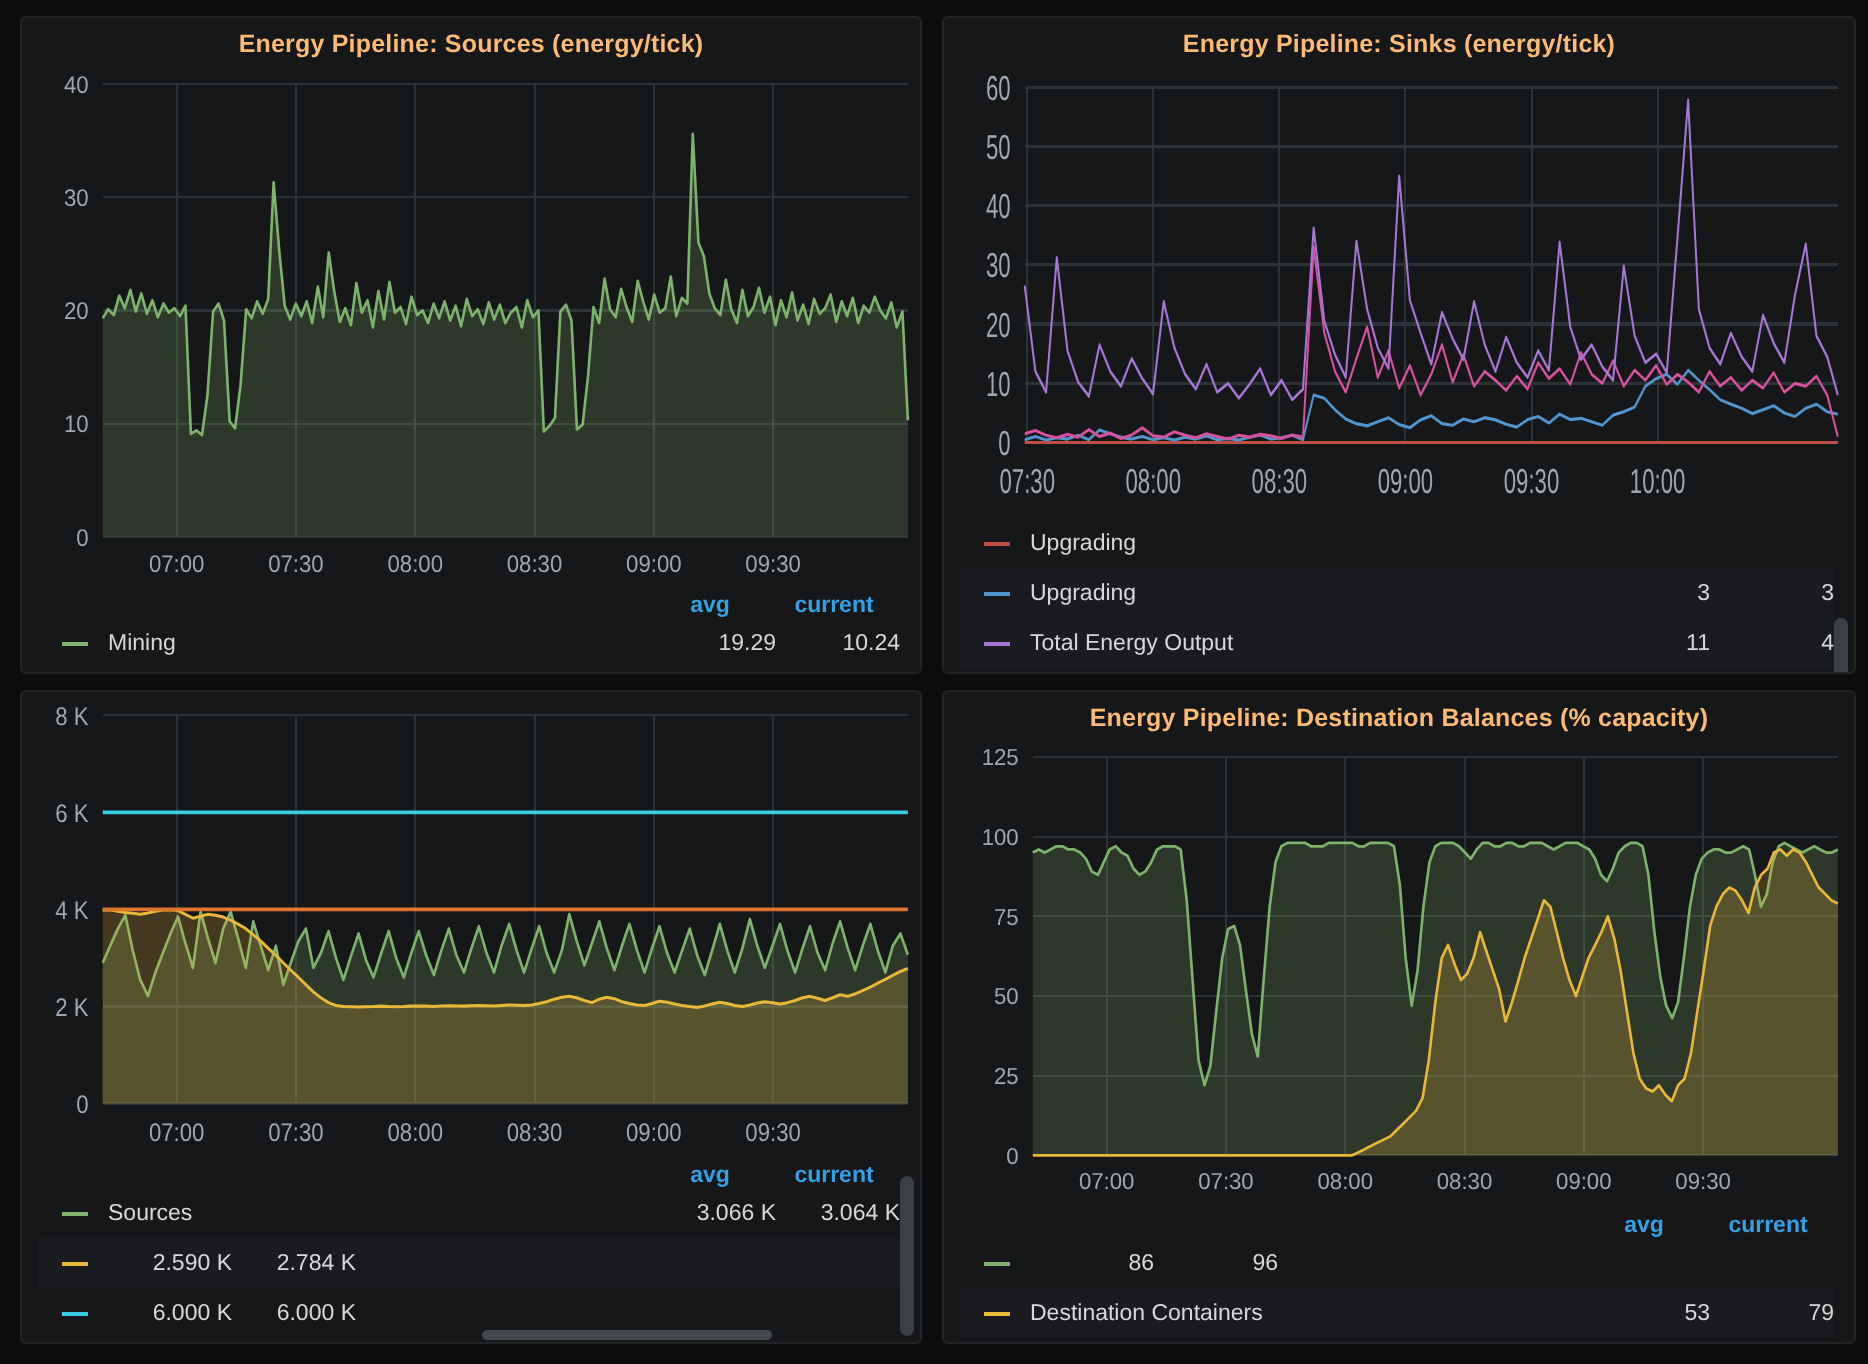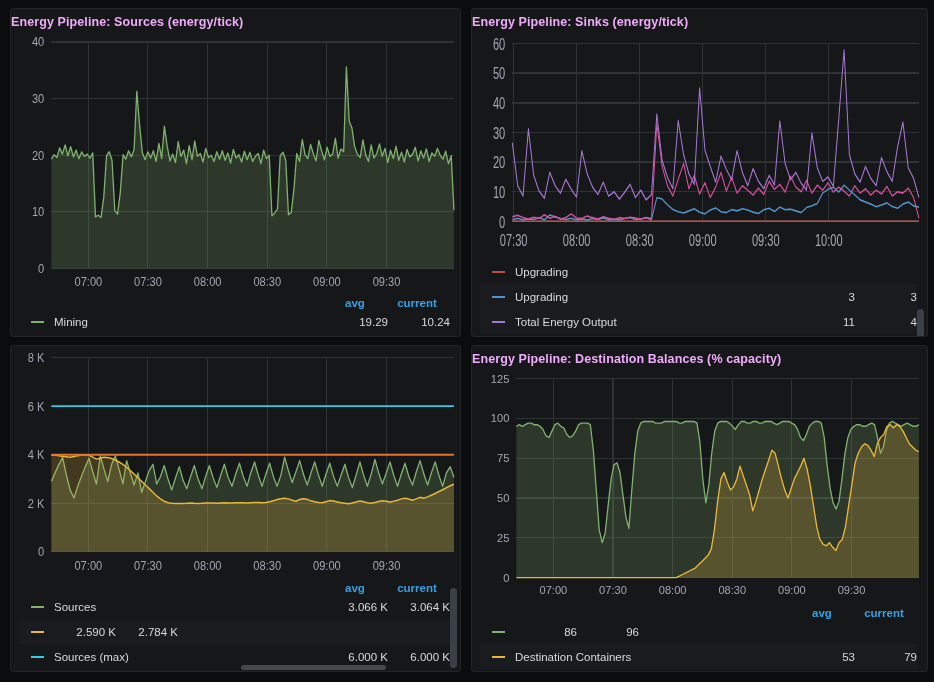--- a/index.html
+++ b/index.html
@@ -23,22 +23,22 @@
   .panel {
     width: 100%; height: 100%;
     background: #161719;
     border: 1px solid #222426;
     border-radius: 3px;
     display: flex; flex-direction: column;
     overflow: hidden;
     position: relative;
   }
   .panel-title {
-    text-align: left;
-    color: #f0abfc;
+    text-align: center;
+    color: #fdba74;
     font-size: 12.5px;
     font-weight: bold;
     padding: 6px 0 2px 0;
     letter-spacing: .1px;
     white-space: nowrap;
   }
   .chart-wrap { flex: 1 1 auto; position: relative; min-height: 0; }
   .chart-wrap svg { display: block; width: 100%; height: 100%; }
 
   .legend {
@@ -249,21 +249,20 @@
           <span class="legend-val">3.066 K</span>
           <span class="legend-val">3.064 K</span>
         </div>
         <div class="legend-row alt">
           <span class="legend-dash" style="background:#eab839"></span>
           <span class="legend-val">2.590 K</span>
           <span class="legend-val">2.784 K</span>
         </div>
         <div class="legend-row">
           <span class="legend-dash" style="background:#37cbe6"></span>
-          <span class="legend-label">Sources (max)</span>
           <span class="legend-val">6.000 K</span>
           <span class="legend-val">6.000 K</span>
         </div>
         <div class="vscroll" style="top:6px;height:80px;"></div>
       </div>
       <div class="hscroll" style="left:230px;width:145px;"></div>
     </div>
   </div>
 
   <div class="panel-cell right bottom">

